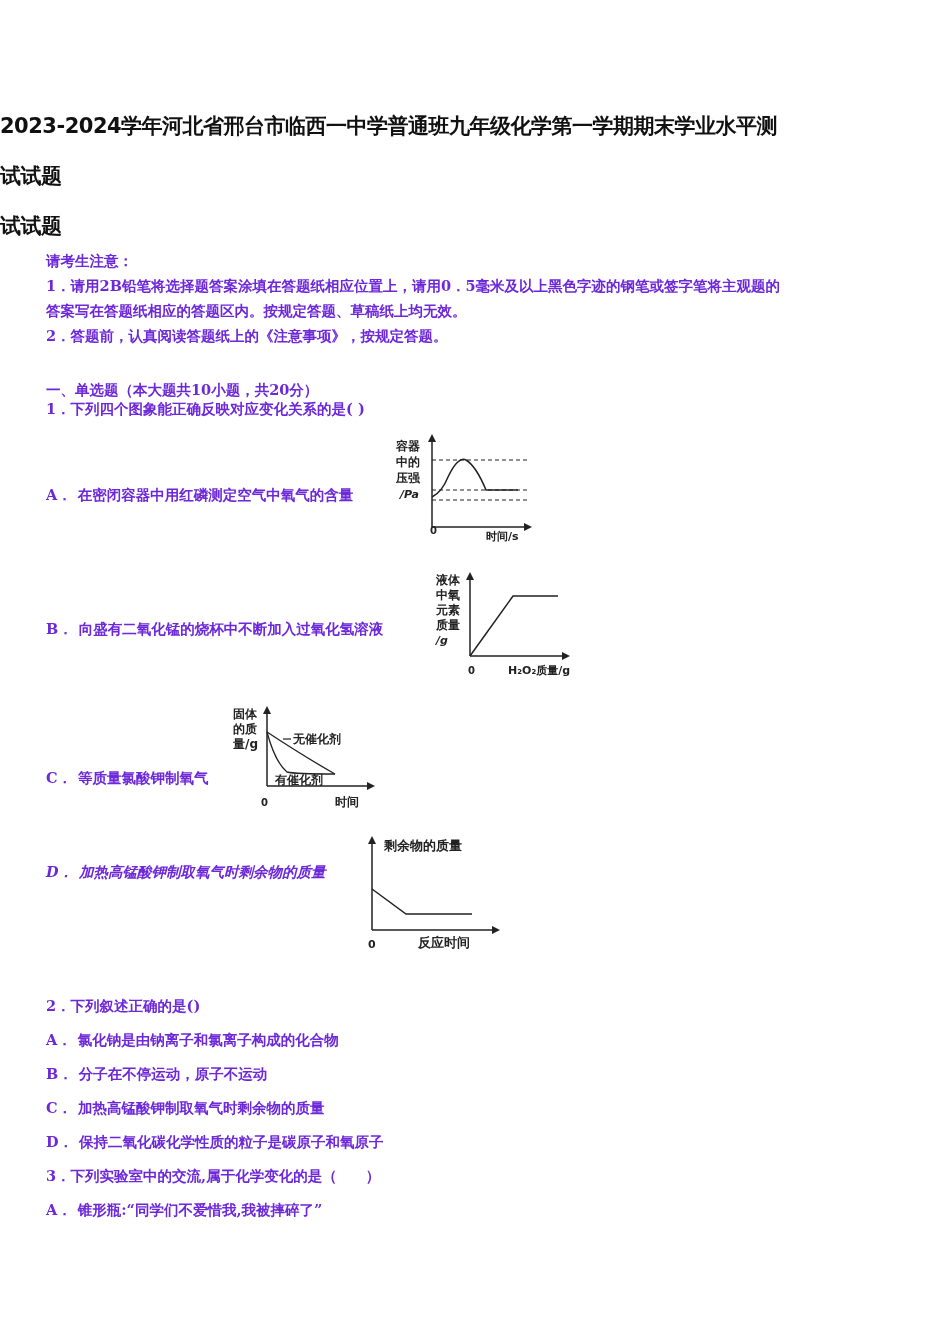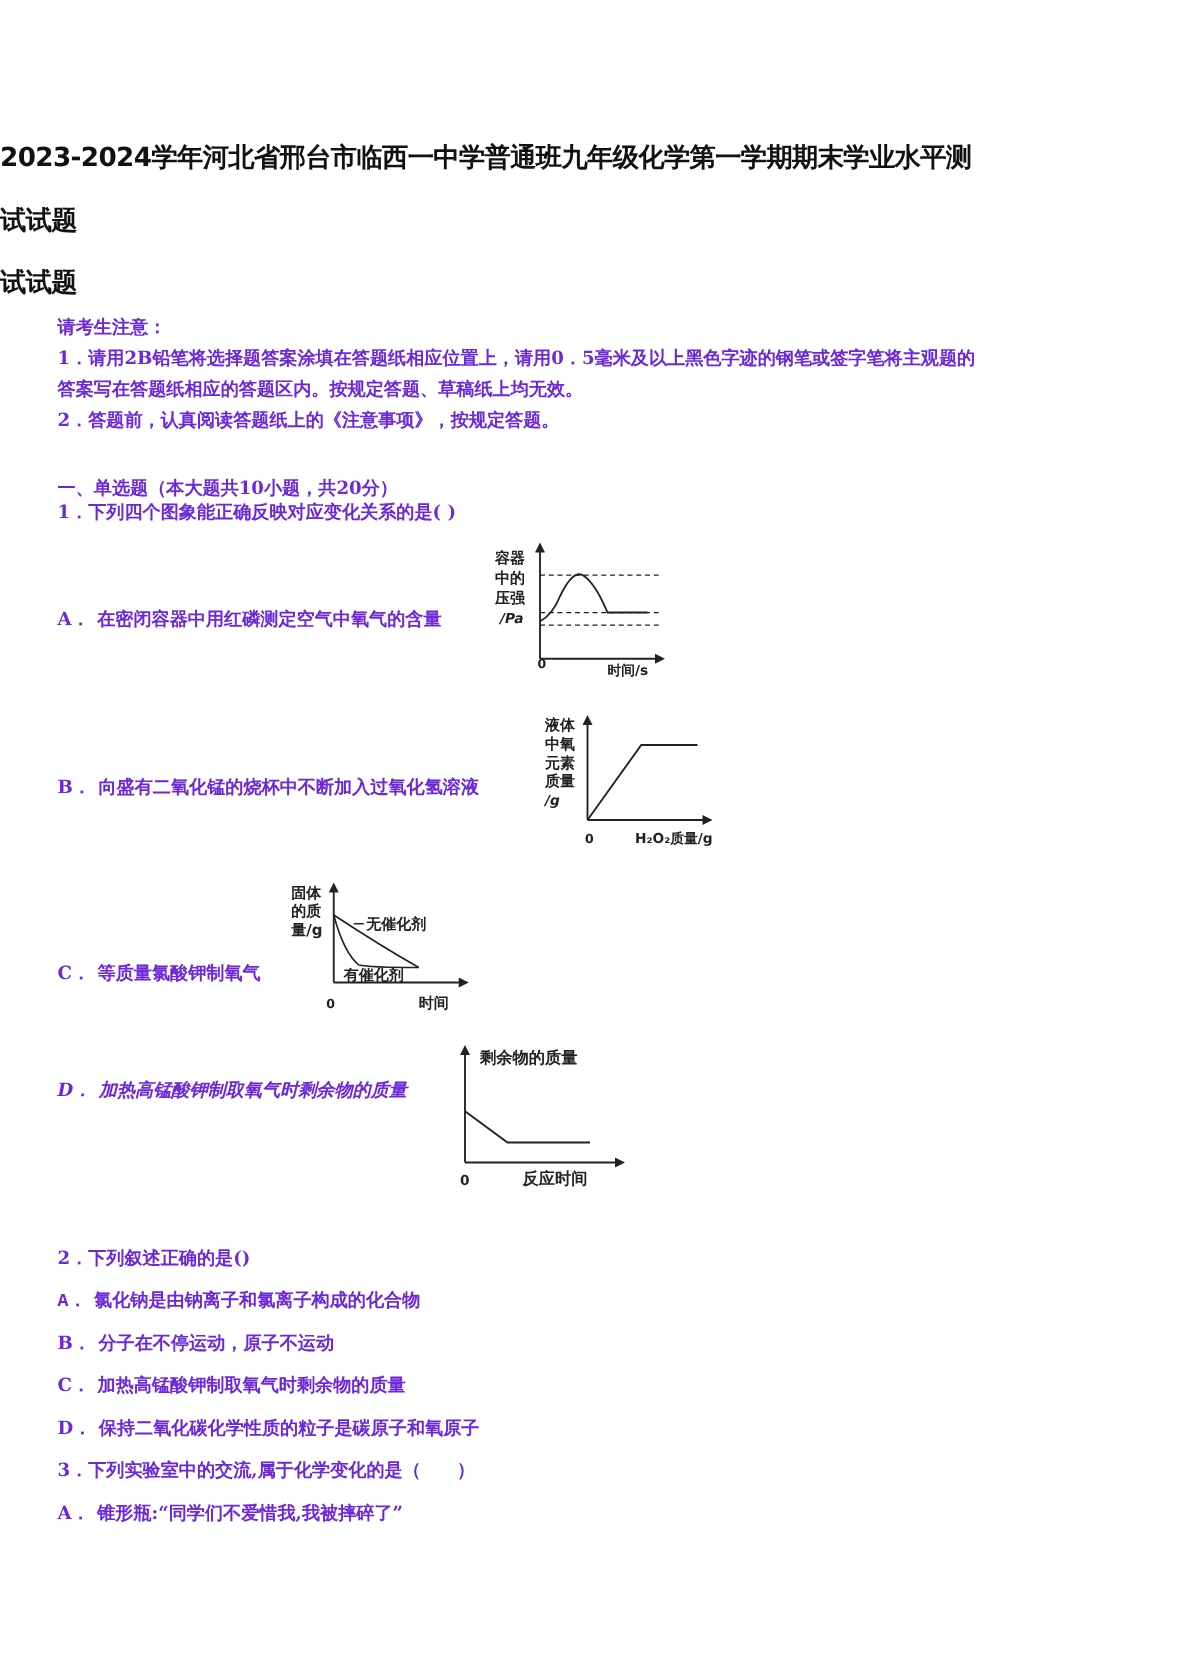--- a/index.html
+++ b/index.html
@@ -106,21 +106,21 @@
   <polygon points="8,12 12,4 16,12" fill="#222"></polygon>
   <line x1="12" y1="98" x2="136" y2="98" stroke="#222" stroke-width="1.5"></line>
   <polygon points="132,94 140,98 132,102" fill="#222"></polygon>
   <path d="M12,57 L46,82 L112,82" fill="none" stroke="#222" stroke-width="1.5"></path>
   <text x="24" y="18" font-size="13" font-weight="normal">剩余物的质量</text>
   <text x="8" y="116" font-size="11">0</text>
   <text x="58" y="115" font-size="13" font-weight="normal">反应时间</text>
 </svg>
 
 <div class="line" style="top:997px;">2．下列叙述正确的是()</div>
-<div class="line" style="top:1031px;font-family:Liberation Mono, monospace;">
+<div class="line" style="top:1031px;">
   <span class="opt-label">A．</span><span>氯化钠是由钠离子和氯离子构成的化合物</span>
 </div>
 <div class="line" style="top:1065px;">
   <span class="opt-label">B．</span><span>分子在不停运动，原子不运动</span>
 </div>
 <div class="line" style="top:1099px;">
   <span class="opt-label">C．</span><span>加热高锰酸钾制取氧气时剩余物的质量</span>
 </div>
 <div class="line" style="top:1133px;">
   <span class="opt-label">D．</span><span>保持二氧化碳化学性质的粒子是碳原子和氧原子</span>

